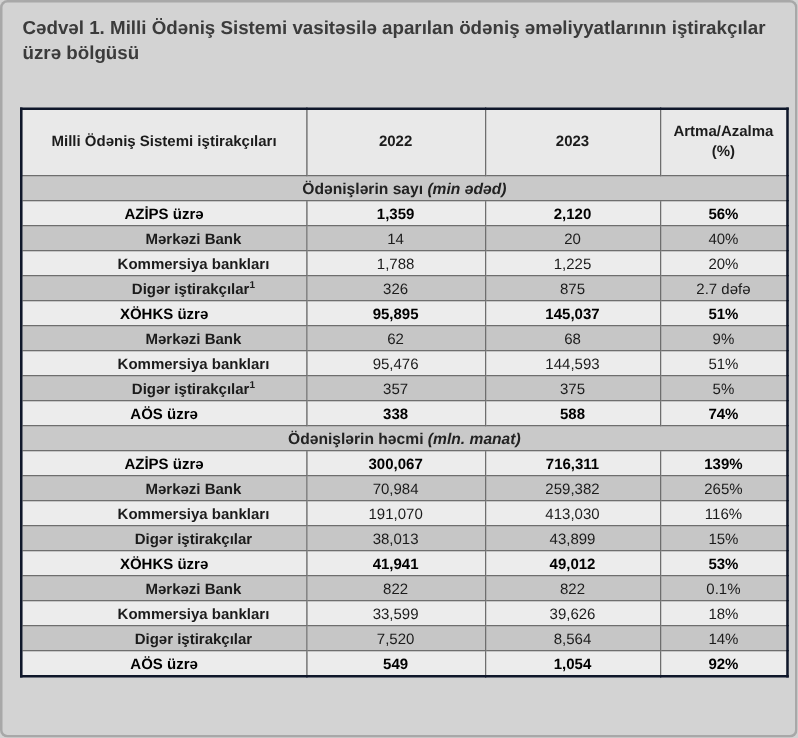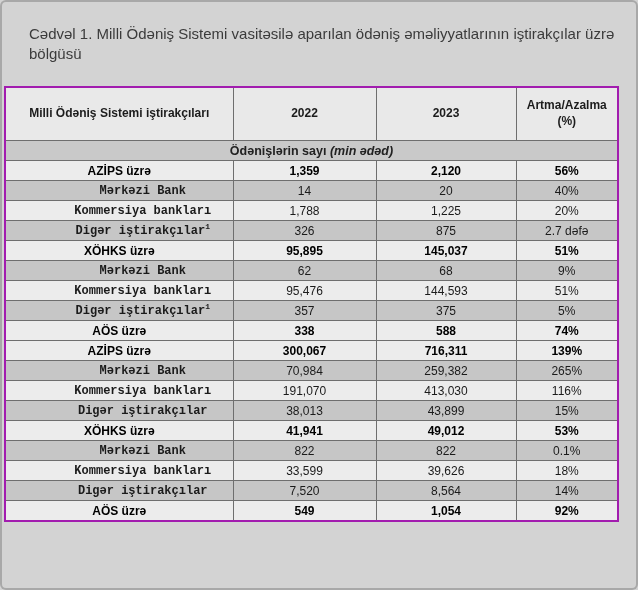--- a/index.html
+++ b/index.html
@@ -18,36 +18,36 @@
     position: absolute;
     inset: 0;
     border-radius: 6px;
     box-shadow: inset 0 0 0 2px rgba(90,90,90,0.35);
   }
   .title {
     position: absolute;
     left: 17px;
     top: 12px;
     width: 604px;
-    margin: 12px;
+    margin: 1px;
     font-size: 15px;
-    font-weight: normal;
+    font-weight: bold;
     color: #3b3b3b;
     line-height: 1.35;
   }
   table.stats {
     position: absolute;
-    left: 4px;
+    left: 16px;
     top: 86px;
     width: 613px;
     border-collapse: collapse;
     table-layout: fixed;
     font-size: 12px;
     color: #1b1b1b;
-    border: 2px solid #a21caf;
+    border: 2px solid #0f172a;
   }
   .stats th, .stats td {
     border: 1px solid #6e6e6e;
     vertical-align: middle;
     overflow: hidden;
   }
   .stats thead th {
     background: #e9e9e9;
     height: 48px;
     font-weight: bold;
@@ -73,21 +73,21 @@
     padding: 1px 3px;
     text-align: center;
   }
   tr.light td { background: #ececec; }
   tr.dark td  { background: #c6c6c6; }
   td.c-label {
     text-align: left;
     padding-left: 8px;
     font-weight: bold;
   }
-  tr.sub td.c-label { padding-left: 50px; font-family: Liberation Mono, monospace; }
+  tr.sub td.c-label { padding-left: 50px; }
   tr.group td {
     color: #000000;
     font-weight: bold;
   }
   tr.sub td { color: #1b1b1b; font-weight: normal; }
   tr.sub td.c-label { font-weight: bold; }
   .stats sup {
     font-size: 8px;
     line-height: 0;
   }
@@ -164,20 +164,23 @@
           <td>357</td>
           <td>375</td>
           <td>5%</td>
         </tr>
         <tr class="group light">
           <td class="c-label"><span>AÖS üzrə</span></td>
           <td>338</td>
           <td>588</td>
           <td>74%</td>
         </tr>
+        <tr>
+          <td colspan="4" class="band"><span>Ödənişlərin həcmi</span> <i>(mln. manat)</i></td>
+        </tr>
         <tr class="group light">
           <td class="c-label"><span>AZİPS üzrə</span></td>
           <td>300,067</td>
           <td>716,311</td>
           <td>139%</td>
         </tr>
         <tr class="sub dark">
           <td class="c-label"><span>Mərkəzi Bank</span></td>
           <td>70,984</td>
           <td>259,382</td>

